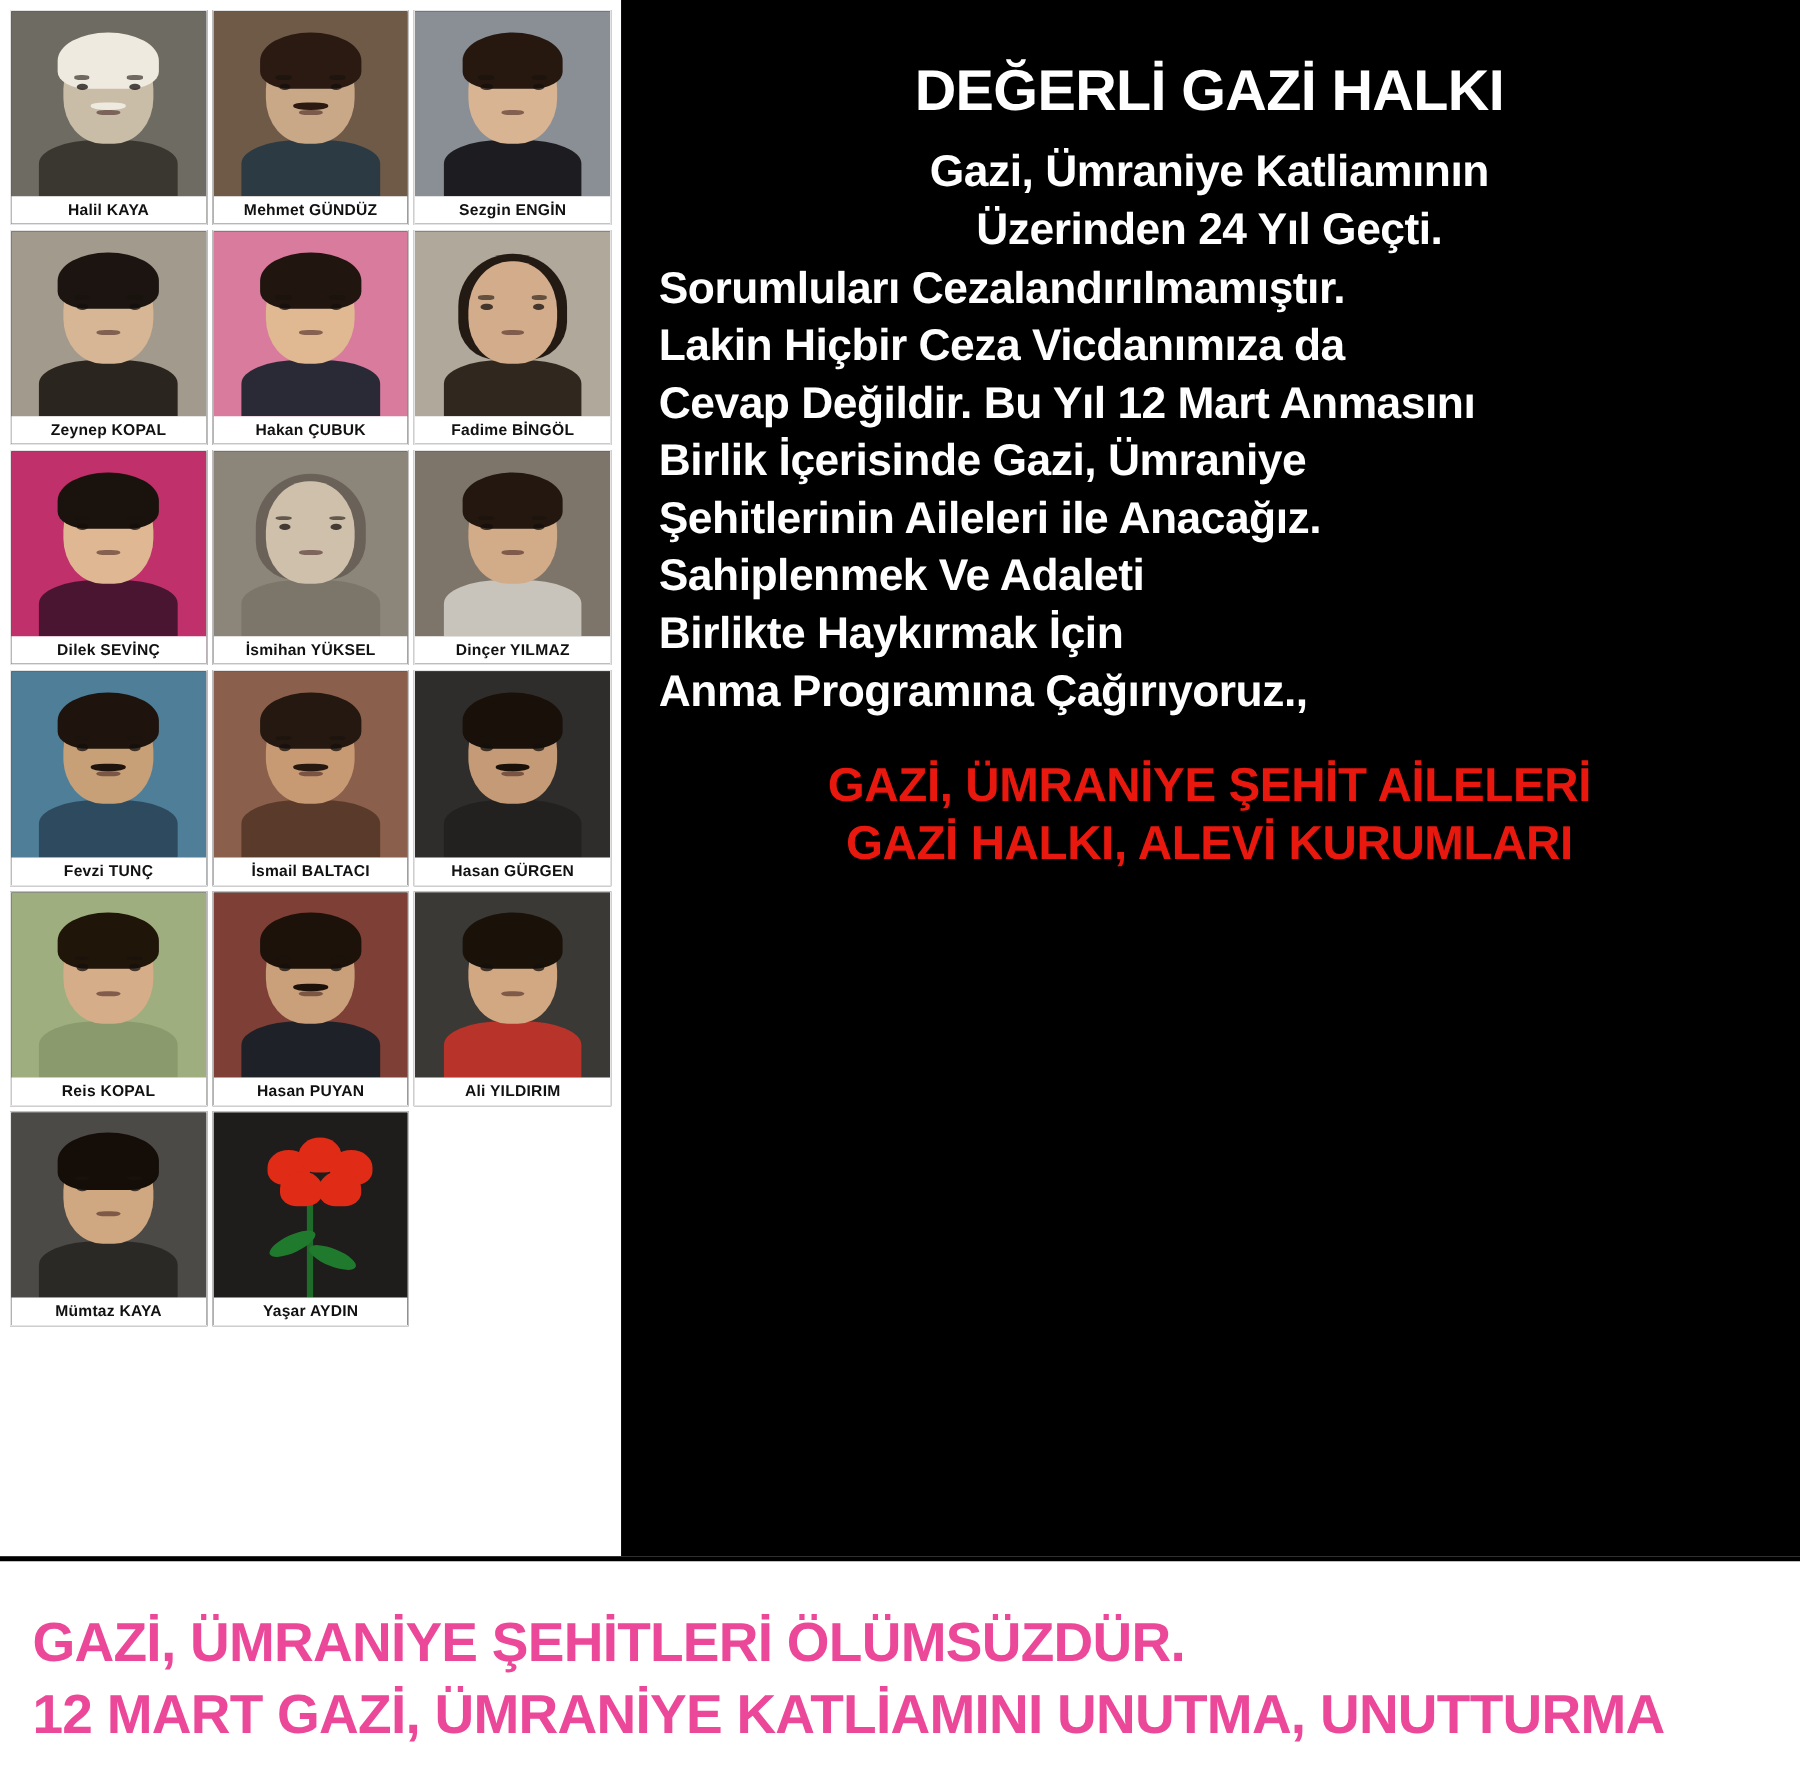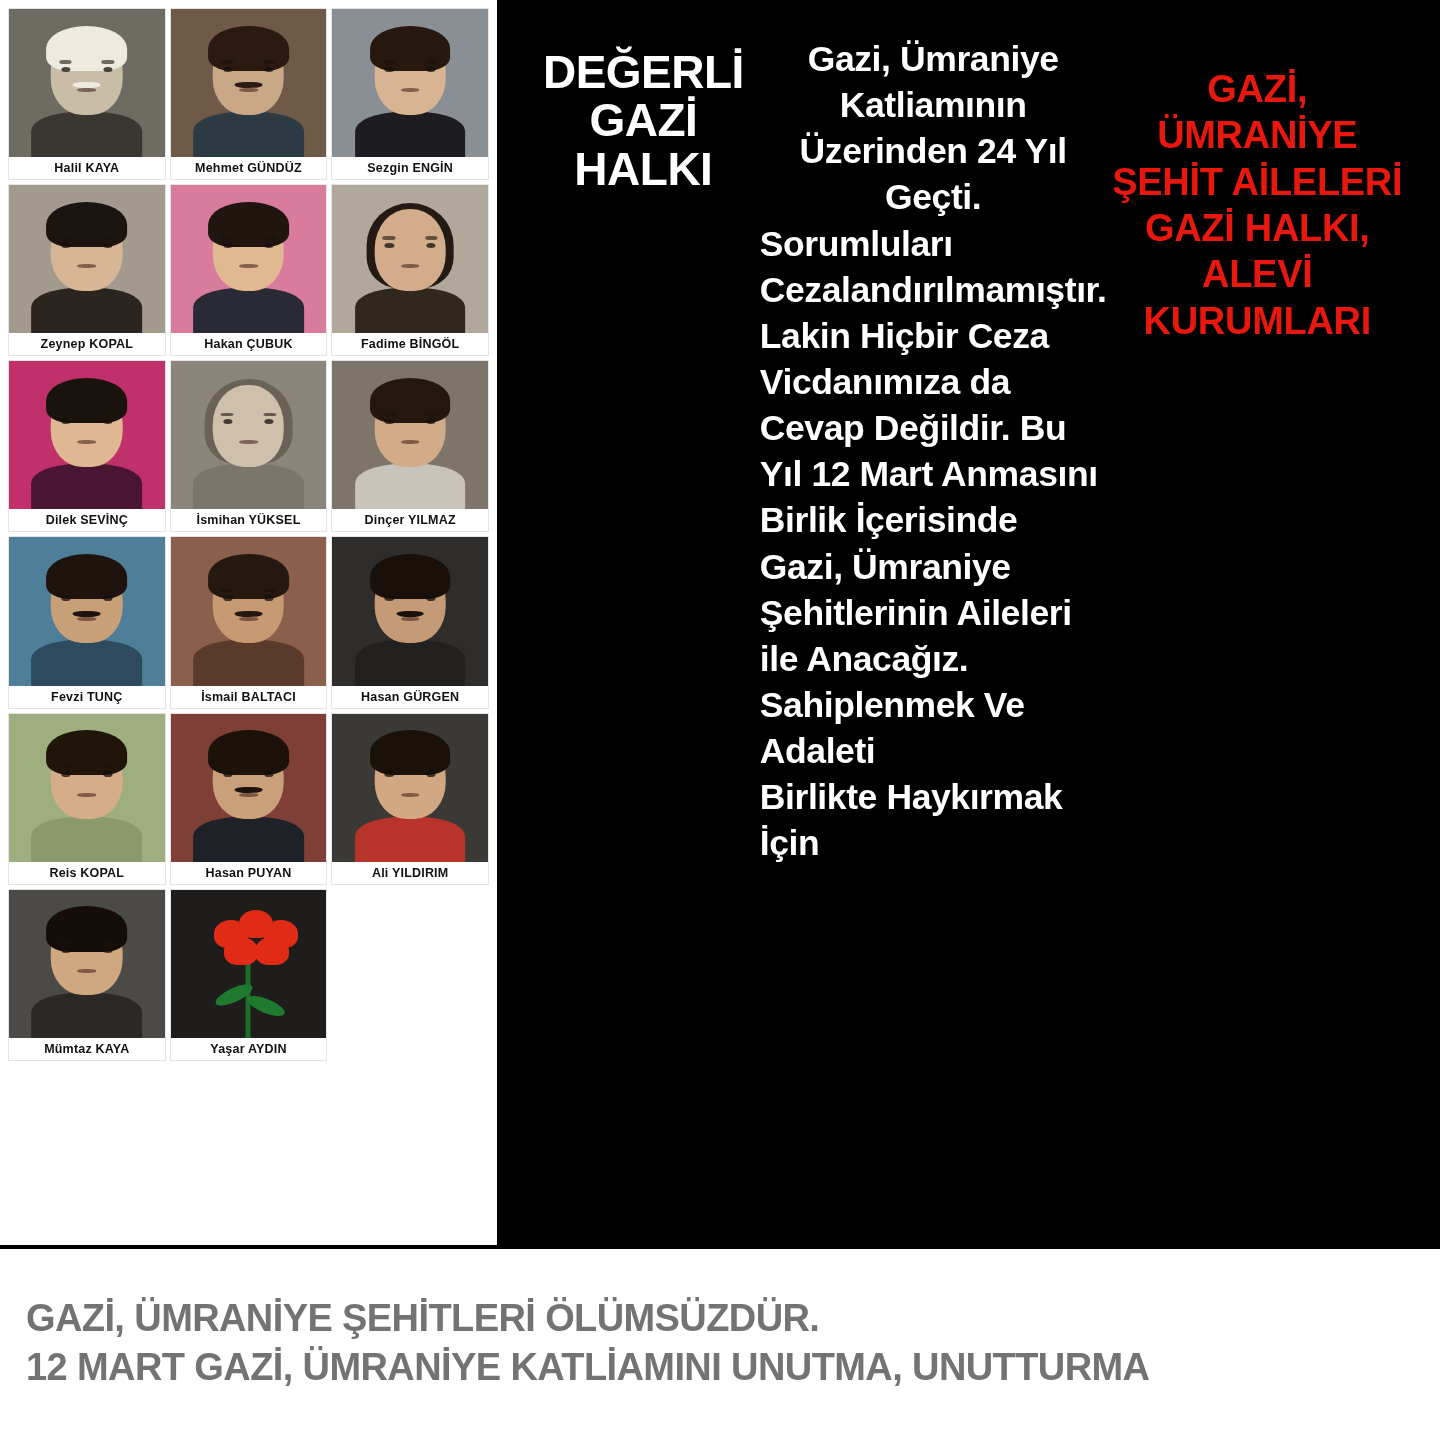--- a/index.html
+++ b/index.html
@@ -193,20 +193,21 @@
     border-radius: 50%;
   }
 
   
   .text-col {
     flex: 1;
     height: 1245px;
     background: #000;
     padding: 36px 32px 18px 30px;
     display: flex;
+    flex-direction: column;
   }
   .headline {
     color: #ffffff;
     font-size: 46px;
     font-weight: bold;
     letter-spacing: -0.5px;
     text-align: center;
     margin: 12px 0 18px 0;
     line-height: 1.05;
   }
@@ -239,23 +240,23 @@
     height: 188px;
     width: 100%;
     background: #ffffff;
     border-top: 4px solid #000;
     padding: 22px 24px 18px 26px;
     display: flex;
     flex-direction: column;
     justify-content: center;
   }
   .banner-line {
-    color: #737373;
+    color: #ec4899;
     font-weight: bold;
-    font-size: 38px;
+    font-size: 44px;
     letter-spacing: -0.6px;
     line-height: 1.30;
     display: block;
   }
 </style>
 </head>
 <body>
 
 <div id="poster">
 
@@ -530,20 +531,21 @@
       <div class="body-text">
           <span class="center-line">Gazi, Ümraniye Katliamının</span>
           <span class="center-line">Üzerinden 24 Yıl Geçti.</span>
           <span class="indent-line">Sorumluları Cezalandırılmamıştır.</span>
           <span class="indent-line">Lakin Hiçbir Ceza Vicdanımıza da</span>
           <span class="indent-line">Cevap Değildir. Bu Yıl 12 Mart Anmasını</span>
           <span class="indent-line">Birlik İçerisinde Gazi, Ümraniye</span>
           <span class="indent-line">Şehitlerinin Aileleri ile Anacağız.</span>
           <span class="indent-line">Sahiplenmek Ve Adaleti</span>
           <span class="indent-line">Birlikte Haykırmak İçin</span>
+          <span class="indent-line">Anma Programına Çağırıyoruz.,</span>
         </div>
       <div class="signature">
           <span class="sig-line">GAZİ, ÜMRANİYE ŞEHİT AİLELERİ</span>
           <span class="sig-line">GAZİ HALKI,  ALEVİ KURUMLARI</span>
         </div>
     </div>
 
   </div>
 
   <div class="bottom-banner">

